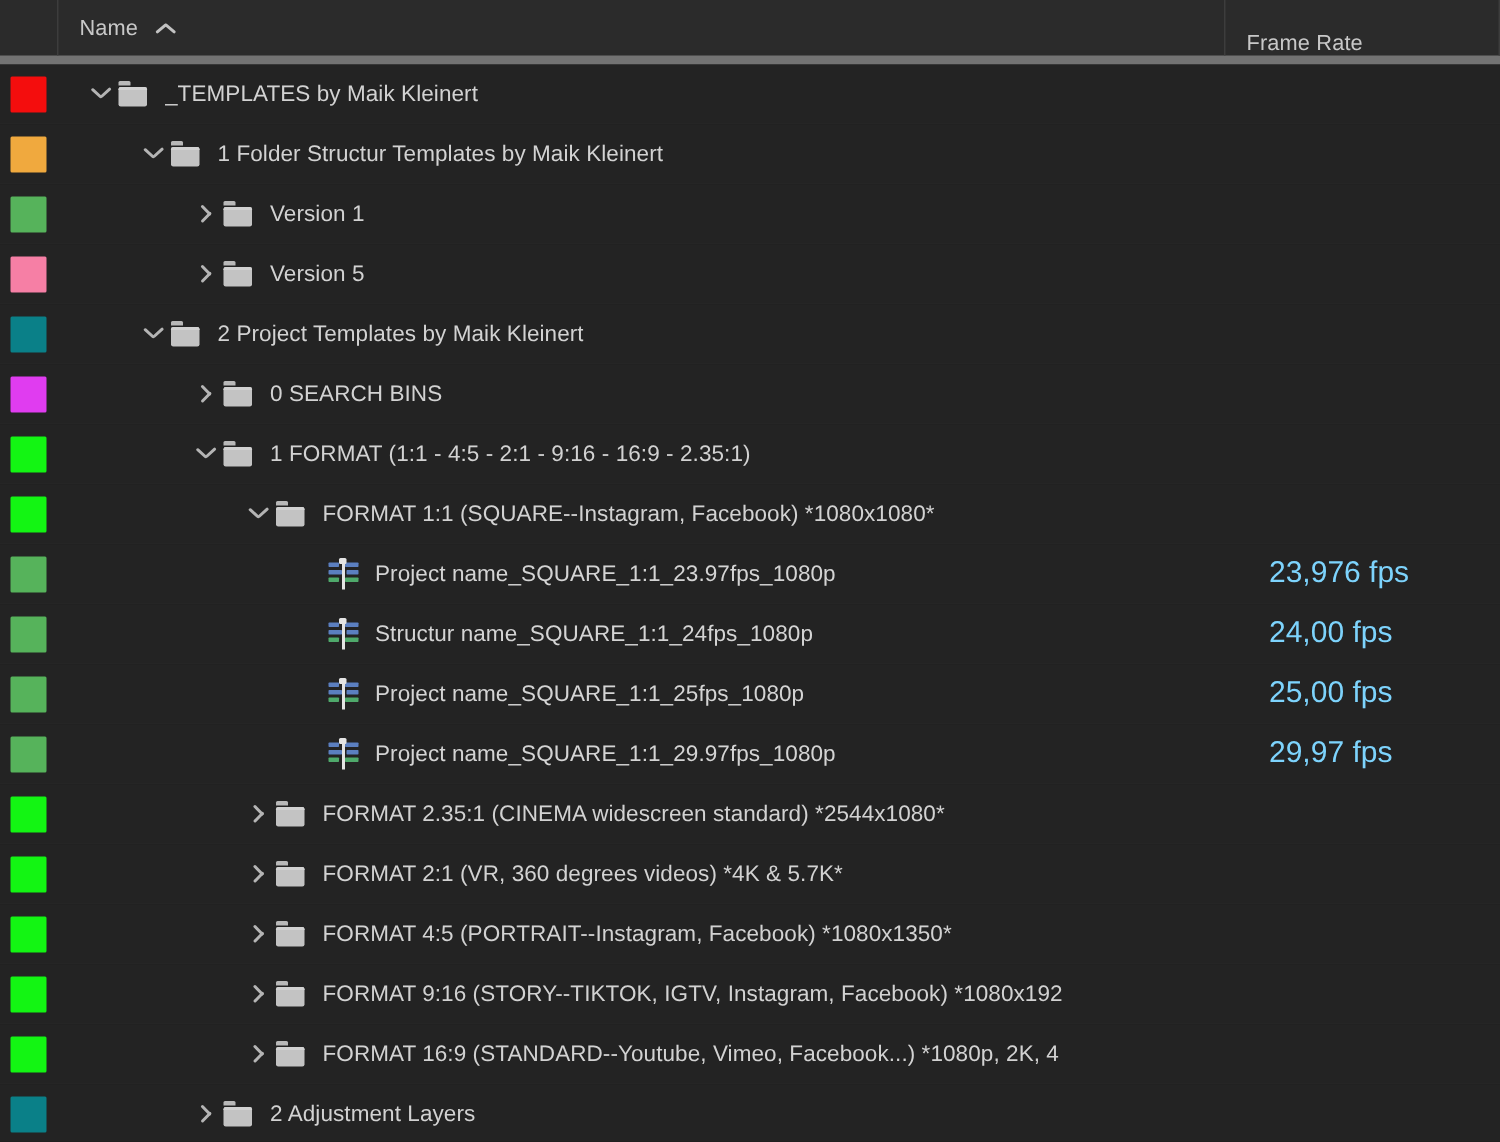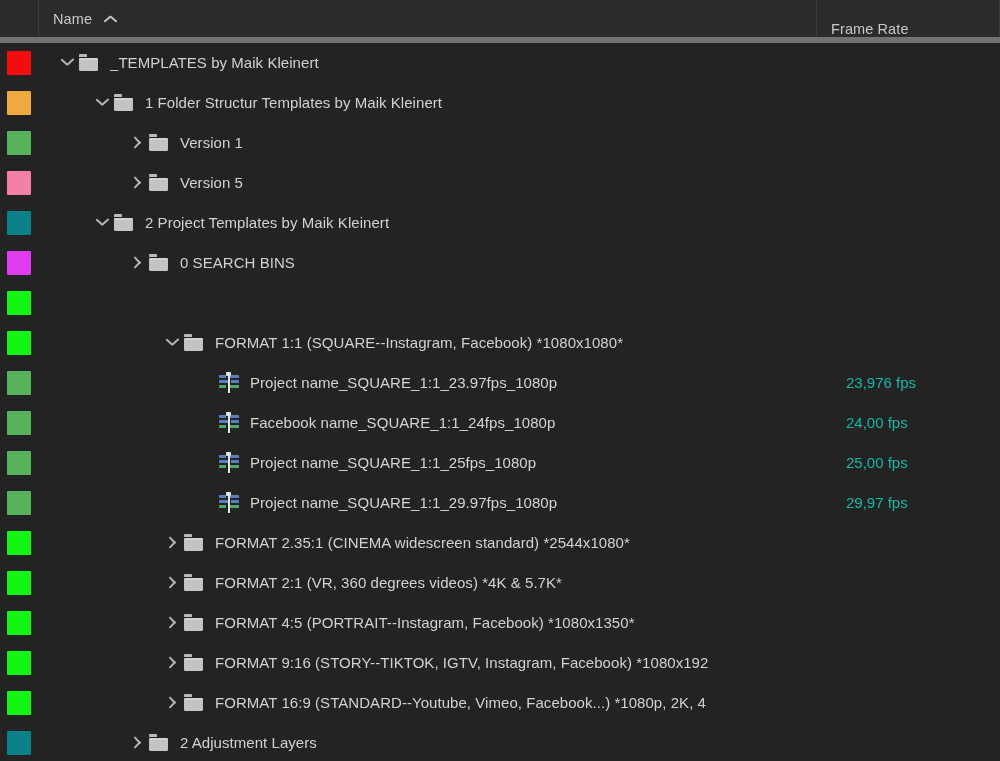--- a/index.html
+++ b/index.html
@@ -246,22 +246,22 @@
   .fr-cell {
     width: 168px;
     min-width: 168px;
     height: 100%;
     display: flex;
     align-items: center;
     padding-left: 14px;
     box-sizing: border-box;
   }
   .fr-text {
-    color: #14b8a6;
-    font-size: 15px;
+    color: #7dd3fc;
+    font-size: 20px;
   }
 </style>
 </head>
 <body>
 
 <div class="panel">
 
   <div class="header-row">
     <div class="hdr-swatch-col"></div>
     <div class="hdr-name-col">
@@ -360,20 +360,29 @@
             <div class="tab"></div>
             <div class="body"></div>
           </div>
           <span class="row-label">0 SEARCH BINS</span>
         </div>
         <div class="fr-cell"></div>
       </div>
       <div class="row">
         <div class="swatch-cell">
           <div class="swatch" style="background: rgb(19, 245, 19);"></div>
+        </div>
+        <div class="name-cell">
+          <div class="indent" style="width: 88px;"></div>
+          <div class="twisty open"></div>
+          <div class="folder-icon">
+            <div class="tab"></div>
+            <div class="body"></div>
+          </div>
+          <span class="row-label">1 FORMAT (1:1 - 4:5 - 2:1 - 9:16 - 16:9 - 2.35:1)</span>
         </div>
         <div class="fr-cell"></div>
       </div>
       <div class="row">
         <div class="swatch-cell">
           <div class="swatch" style="background: rgb(19, 245, 19);"></div>
         </div>
         <div class="name-cell">
           <div class="indent" style="width: 123px;"></div>
           <div class="twisty open"></div>
@@ -418,21 +427,21 @@
           <div class="seq-icon">
             <div class="bar b1"></div>
             <div class="bar b2"></div>
             <div class="bar b3"></div>
             <div class="bar b4"></div>
             <div class="bar b5"></div>
             <div class="bar b6"></div>
             <div class="playhead"></div>
             <div class="head"></div>
           </div>
-          <span class="row-label">Facebook name_SQUARE_1:1_24fps_1080p</span>
+          <span class="row-label">Structur name_SQUARE_1:1_24fps_1080p</span>
         </div>
         <div class="fr-cell">
           <span class="fr-text">24,00 fps</span>
         </div>
       </div>
       <div class="row sequence">
         <div class="swatch-cell">
           <div class="swatch" style="background: rgb(86, 179, 91);"></div>
         </div>
         <div class="name-cell">

